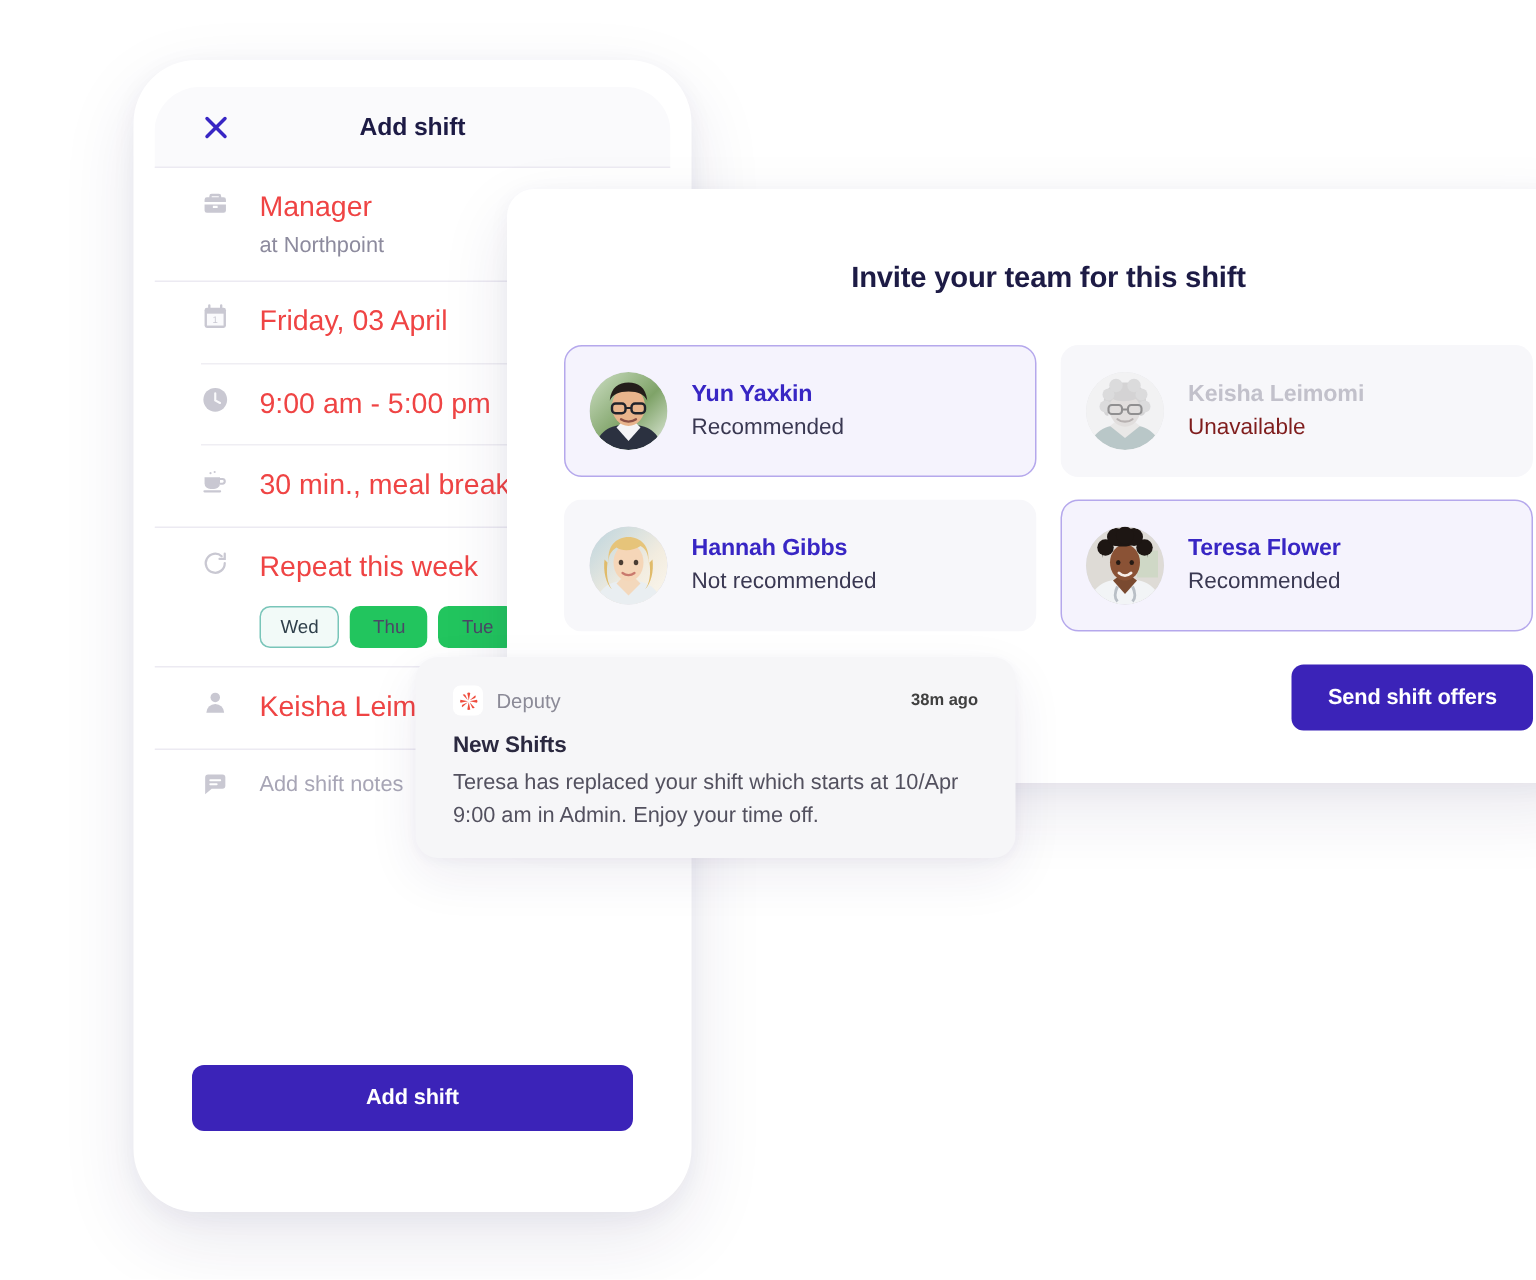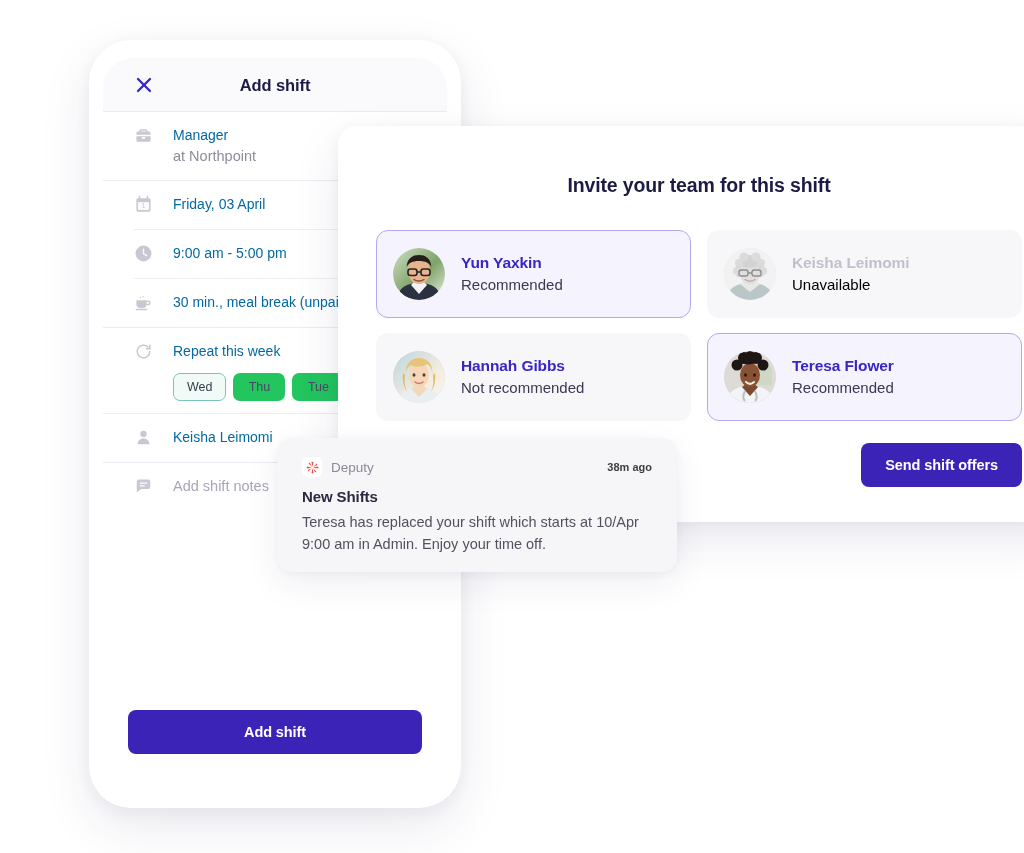--- a/index.html
+++ b/index.html
@@ -119,22 +119,22 @@
   }
   .group-sep::after {
     content: "";
     position: absolute;
     left: 0; right: 0; bottom: 0;
     height: 1px;
     background: #eceaf2;
   }
 
   .row-primary {
-    font-size: 14px;
-    color: #0369a1;
+    font-size: 19px;
+    color: #ef4444;
     line-height: 1.5;
   }
   .row-secondary {
     font-size: 14.5px;
     color: #8d8b9e;
     line-height: 1.5;
   }
   .row-muted {
     font-size: 14.5px;
     color: #a8a6b6;
@@ -253,21 +253,21 @@
     color: #3826c4;
     line-height: 1.45;
     letter-spacing: -0.1px;
   }
   .person-status {
     font-size: 15px;
     color: #3a3852;
     line-height: 1.45;
   }
   .person-card.disabled .person-name { color: #c2c1cb; font-weight: bold; }
-  .person-card.disabled .person-status { color: #000000; }
+  .person-card.disabled .person-status { color: #7f1d1d; }
 
   .invite-actions {
     display: flex;
     justify-content: flex-end;
     margin-top: 22px;
   }
   .btn-send {
     height: 44px;
     padding: 0 24px;
     border-radius: 8px;

